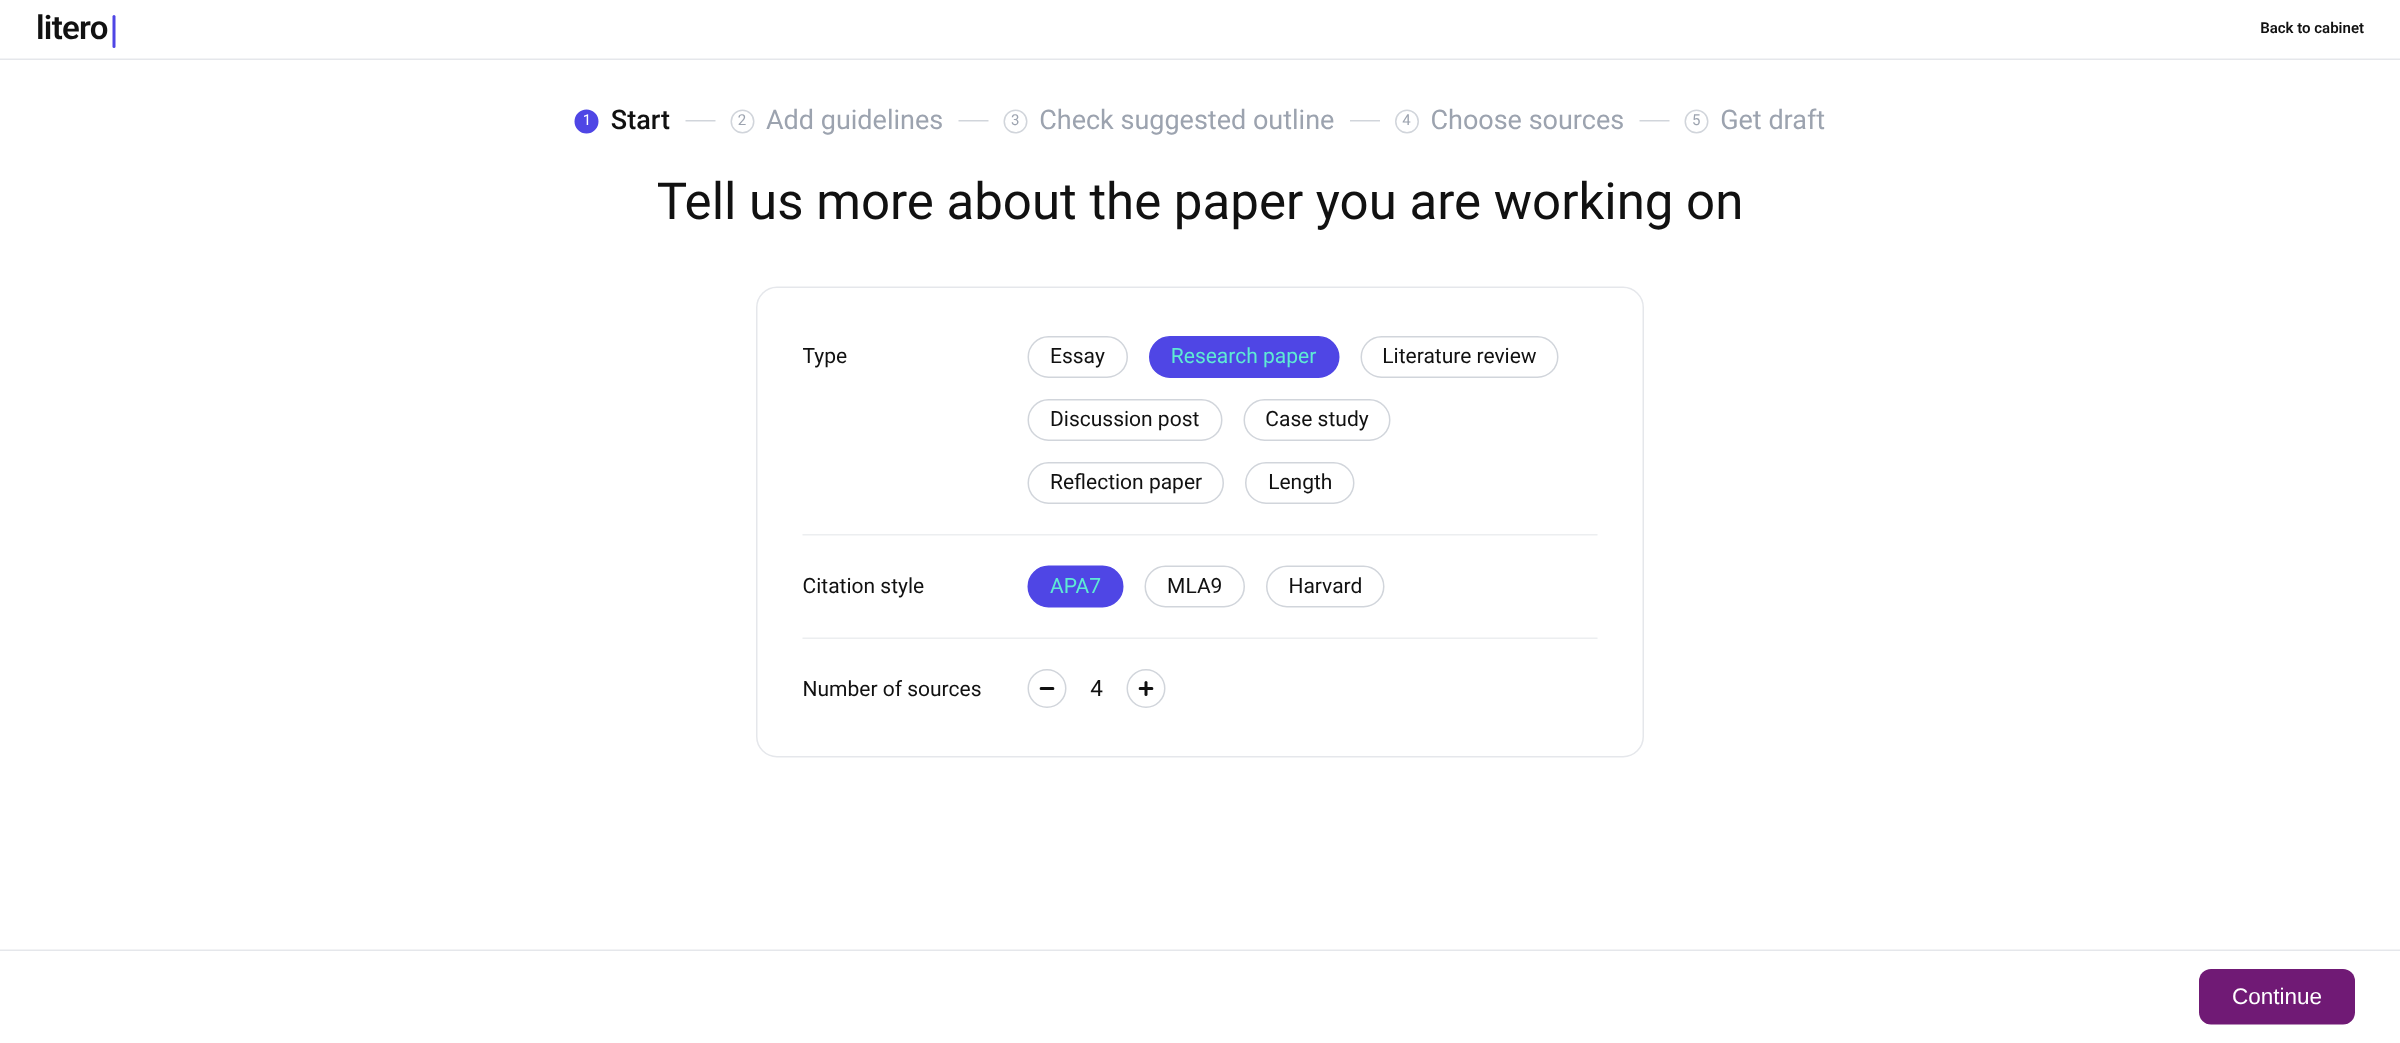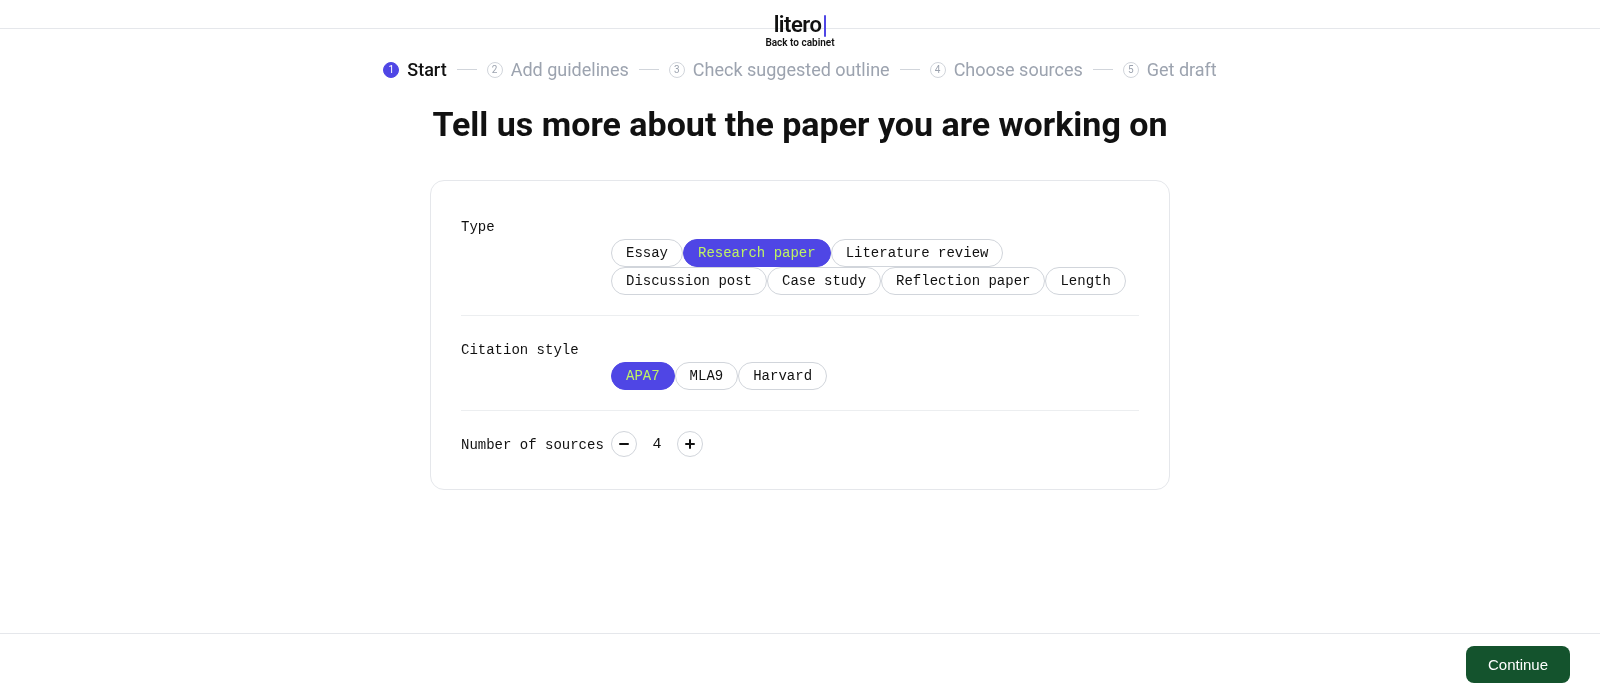--- a/index.html
+++ b/index.html
@@ -16,22 +16,21 @@
     position: relative;
     overflow: hidden;
   }
   
   .header {
     display: flex;
     justify-content: space-between;
     align-items: center;
     padding: 12px 24px;
     border-bottom: 1px solid #e5e7eb;
-    height: 29px;
-    flex-direction: column;
+    height: 40px;
   }
   .logo {
     display: flex;
     align-items: center;
     font-size: 22px;
     font-weight: 600;
     color: #111;
     letter-spacing: -0.5px;
   }
   .logo-pipe {
@@ -90,32 +89,31 @@
   }
   .step-sep {
     width: 20px;
     height: 1px;
     background: #d1d5db;
   }
   
   .title {
     text-align: center;
     font-size: 34px;
-    font-weight: 700;
+    font-weight: 400;
     margin-top: 24px;
     color: #111;
   }
   
   .card {
-    width: 740px;
+    width: 592px;
     margin: 36px auto 0 auto;
     border: 1px solid #e5e7eb;
     border-radius: 14px;
     padding: 22px 30px;
-    font-family: Liberation Mono, monospace;
   }
   .row {
     display: flex;
     align-items: flex-start;
     padding: 20px 0;
     border-bottom: 1px solid #eceef0;
   }
   .row:first-child {
     padding-top: 10px;
   }
@@ -126,40 +124,39 @@
   .row-label {
     flex: 0 0 150px;
     font-size: 14px;
     color: #111;
     padding-top: 6px;
   }
   .row-content {
     flex: 1;
     display: flex;
     flex-wrap: wrap;
-    gap: 0;
-    align-items: flex-end;
+    gap: 14px;
+    align-items: center;
   }
   .chip {
     display: inline-flex;
     align-items: center;
     padding: 5px 14px;
     border: 1px solid #d1d5db;
     border-radius: 999px;
     font-size: 14px;
     color: #111;
     background: #fff;
     cursor: pointer;
     white-space: nowrap;
   }
   .chip.selected {
     background: #4f46e5;
     border-color: #4f46e5;
-    color: #bef264;
-    margin-top: 26px;
+    color: #5eead4;
   }
   .stepper {
     display: flex;
     align-items: center;
     gap: 14px;
   }
   .step-btn {
     width: 26px;
     height: 26px;
     border-radius: 50%;
@@ -185,21 +182,21 @@
     bottom: 0;
     height: 62px;
     border-top: 1px solid #e5e7eb;
     display: flex;
     align-items: center;
     justify-content: flex-end;
     padding: 0 30px;
     background: #fff;
   }
   .continue-btn {
-    background: #14532d;
+    background: #701a75;
     color: #fff;
     font-size: 15px;
     font-weight: 500;
     padding: 10px 22px;
     border: none;
     border-radius: 8px;
     cursor: pointer;
   }
 </style>
 </head>

